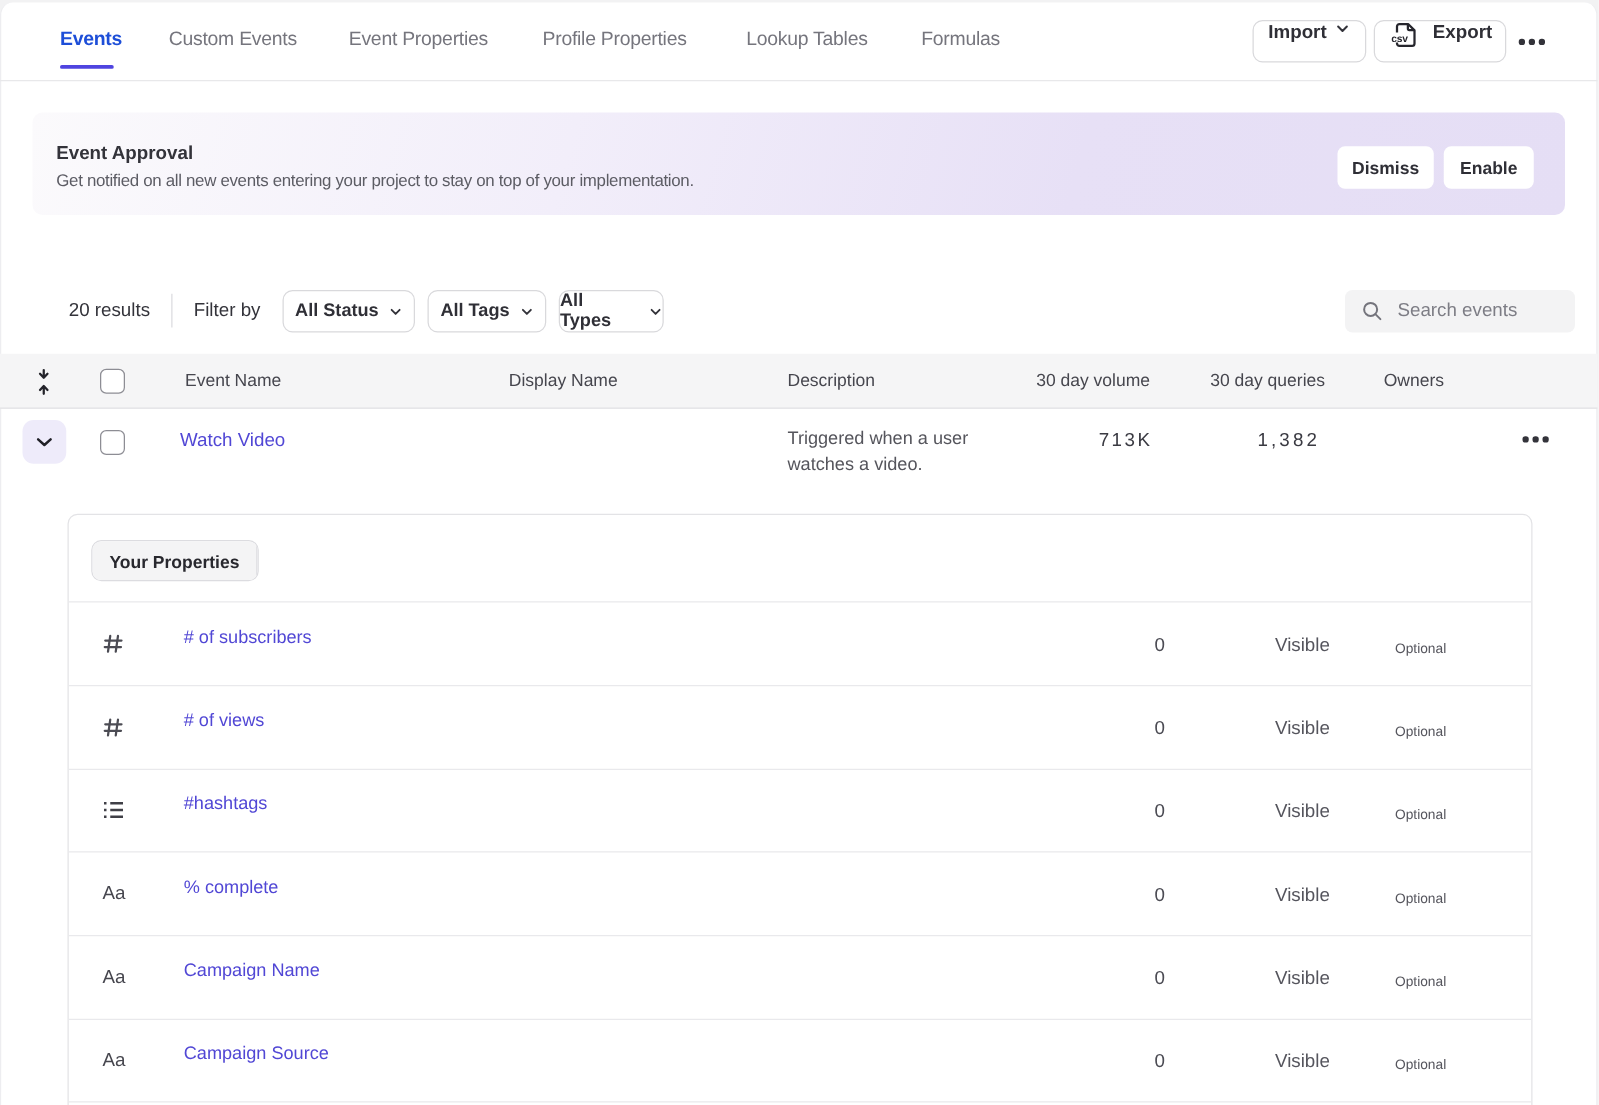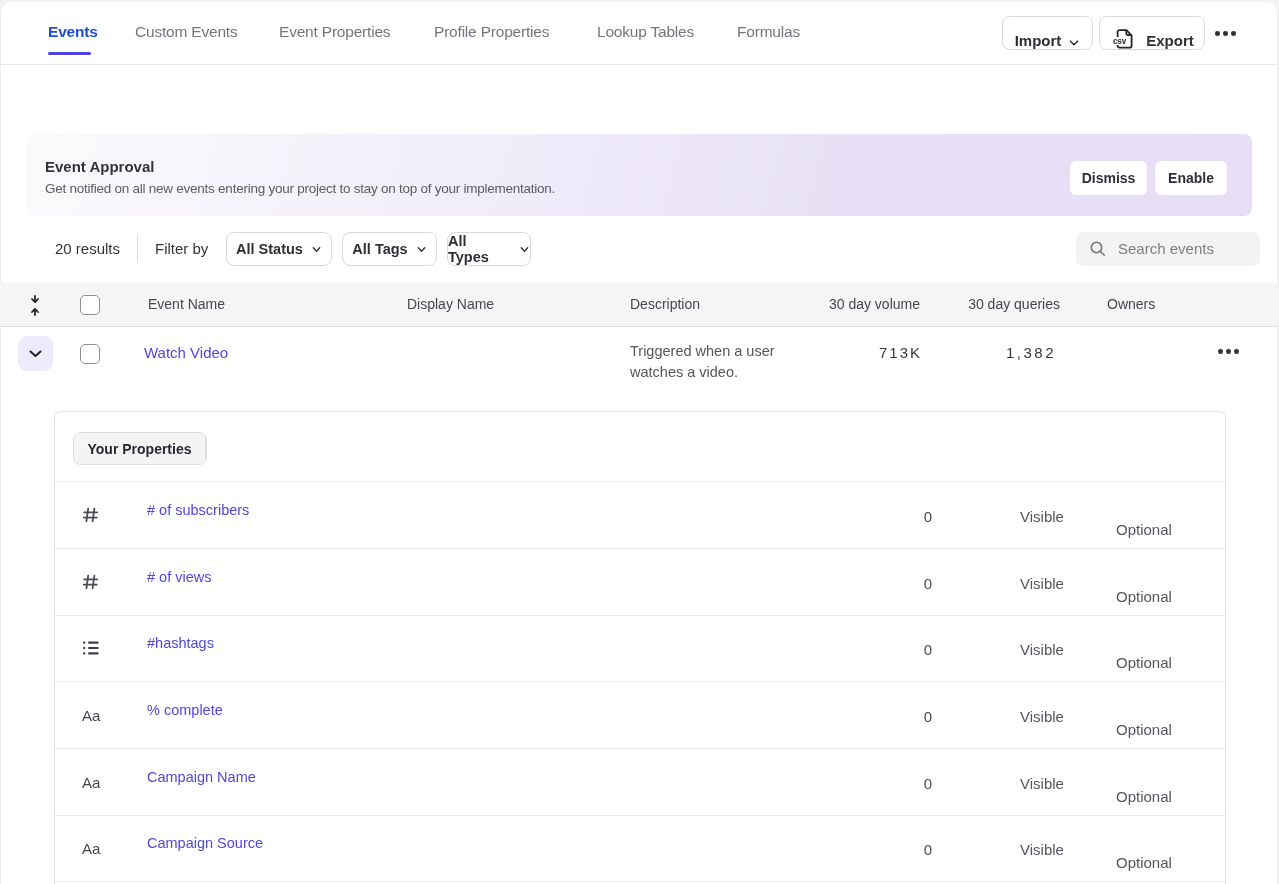--- a/index.html
+++ b/index.html
@@ -7,25 +7,25 @@
   body { background:#f2f2f3; font-family:"Liberation Sans", sans-serif; position:relative; }
   .card { position:absolute; top:2px; left:0; width:1278px; height:900px; background:#fff; border-radius:10px 10px 0 0; border-left:1px solid #ededf0; border-right:1px solid #ededf0; }
   .abs { position:absolute; }
 
   
   .tab { position:absolute; top:23px; font-size:15.5px; color:#75757d; font-weight:500; letter-spacing:-0.2px; }
   .tab.active { color:#1d4ed8; font-weight:600; }
   .tabline { position:absolute; left:48px; top:51.5px; width:43px; height:3.5px; background:#4f44e0; border-radius:2px; }
   .navdiv { position:absolute; left:0; top:64px; width:1278px; height:1px; background:#e8e8ea; }
 
-  .btn { position:absolute; top:16px; height:34px; border:1px solid #d9d9dc; border-radius:8px; background:#fff; display:flex; align-items:flex-end; justify-content:center; font-size:15px; font-weight:600; color:#2f2f36; }
+  .btn { position:absolute; top:16px; height:34px; border:1px solid #d9d9dc; border-radius:8px; background:#fff; display:flex; align-items:flex-start; justify-content:center; font-size:15px; font-weight:600; color:#2f2f36; }
 
   
   .banner { position:absolute; left:26px; top:90px; width:1226px; height:82px; border-radius:8px;
-    background:linear-gradient(105deg, #fbfafc 0%, #f2eefa 35%, #e7e0f6 68%, #e5def5 100%);margin-top:44px; }
+    background:linear-gradient(105deg, #fbfafc 0%, #f2eefa 35%, #e7e0f6 68%, #e5def5 100%); }
   .bh { position:absolute; left:19px; top:24px; font-size:15px; font-weight:700; color:#33333a; }
   .bs { position:absolute; left:19px; top:47px; font-size:13.5px; letter-spacing:-0.25px; color:#5c5c64; }
   .bbtn { position:absolute; top:27px; height:34px; background:#fff; border-radius:6px; display:flex; align-items:center; justify-content:center; font-size:14px; font-weight:600; color:#2f2f36; }
 
   
   .fitem { position:absolute; top:240px; font-size:15px; color:#33333a; }
   .fbtn { position:absolute; top:232px; height:34px; border:1px solid #d9d9dc; border-radius:8px; background:#fff; display:flex; align-items:center; justify-content:center; font-size:14.5px; font-weight:600; color:#2f2f36; }
   .search { position:absolute; left:1076px; top:232px; width:184px; height:34px; background:#f3f3f4; border-radius:6px; }
   .search span { position:absolute; left:42px; top:8px; font-size:15px; color:#7d7d85; }
 
@@ -46,21 +46,21 @@
   .seg { position:absolute; left:18px; top:20px; height:33px; border:1px solid #dcdce0; border-radius:8px; display:flex; overflow:hidden; }
   .seg .s1 { width:132px; background:#f4f4f5; border-right:1px solid #dcdce0; display:flex; align-items:center; justify-content:center; font-size:14px; font-weight:700; color:#28282e; }
   .seg .s2 { width:165px; background:#fff; display:flex; align-items:center; justify-content:center; font-size:14px; font-weight:500; color:#92929a; }
   .prows { position:absolute; left:0; top:69px; width:1170px; }
   .prow { position:relative; height:66.8px; border-top:1px solid #e9e9ec; }
   .prow:last-child { border-bottom:1px solid #e9e9ec; }
   .pname { position:absolute; left:92px; top:50%; transform:translateY(-50%); margin-top:-5px; font-size:14.5px; color:#5147d5; }
   .picon { position:absolute; left:27px; top:50%; transform:translateY(-50%); color:#4c4c54; }
   .v0 { position:absolute; right:293px; top:50%; transform:translateY(-50%); margin-top:1px; font-size:15px; color:#4c4c54; }
   .vis { position:absolute; left:965px; top:50%; transform:translateY(-50%); margin-top:1px; font-size:15px; color:#55555d; }
-  .opt { position:absolute; left:1061px; top:50%; transform:translateY(-50%); margin-top:14px; font-size:15px; color:#55555d; }
+  .opt { position:absolute; left:1061px; top:50%; transform:translateY(-50%); margin-top:4px; font-size:11px; color:#55555d; }
   .aa { font-size:15px; color:#46464e; }
   svg { display:block; }
 </style>
 </head>
 <body>
 <div class="card"></div>
 
 <span class="tab active" style="left:48px;">Events</span>
 <div class="tabline"></div>
 <span class="tab" style="left:135px;">Custom Events</span>

